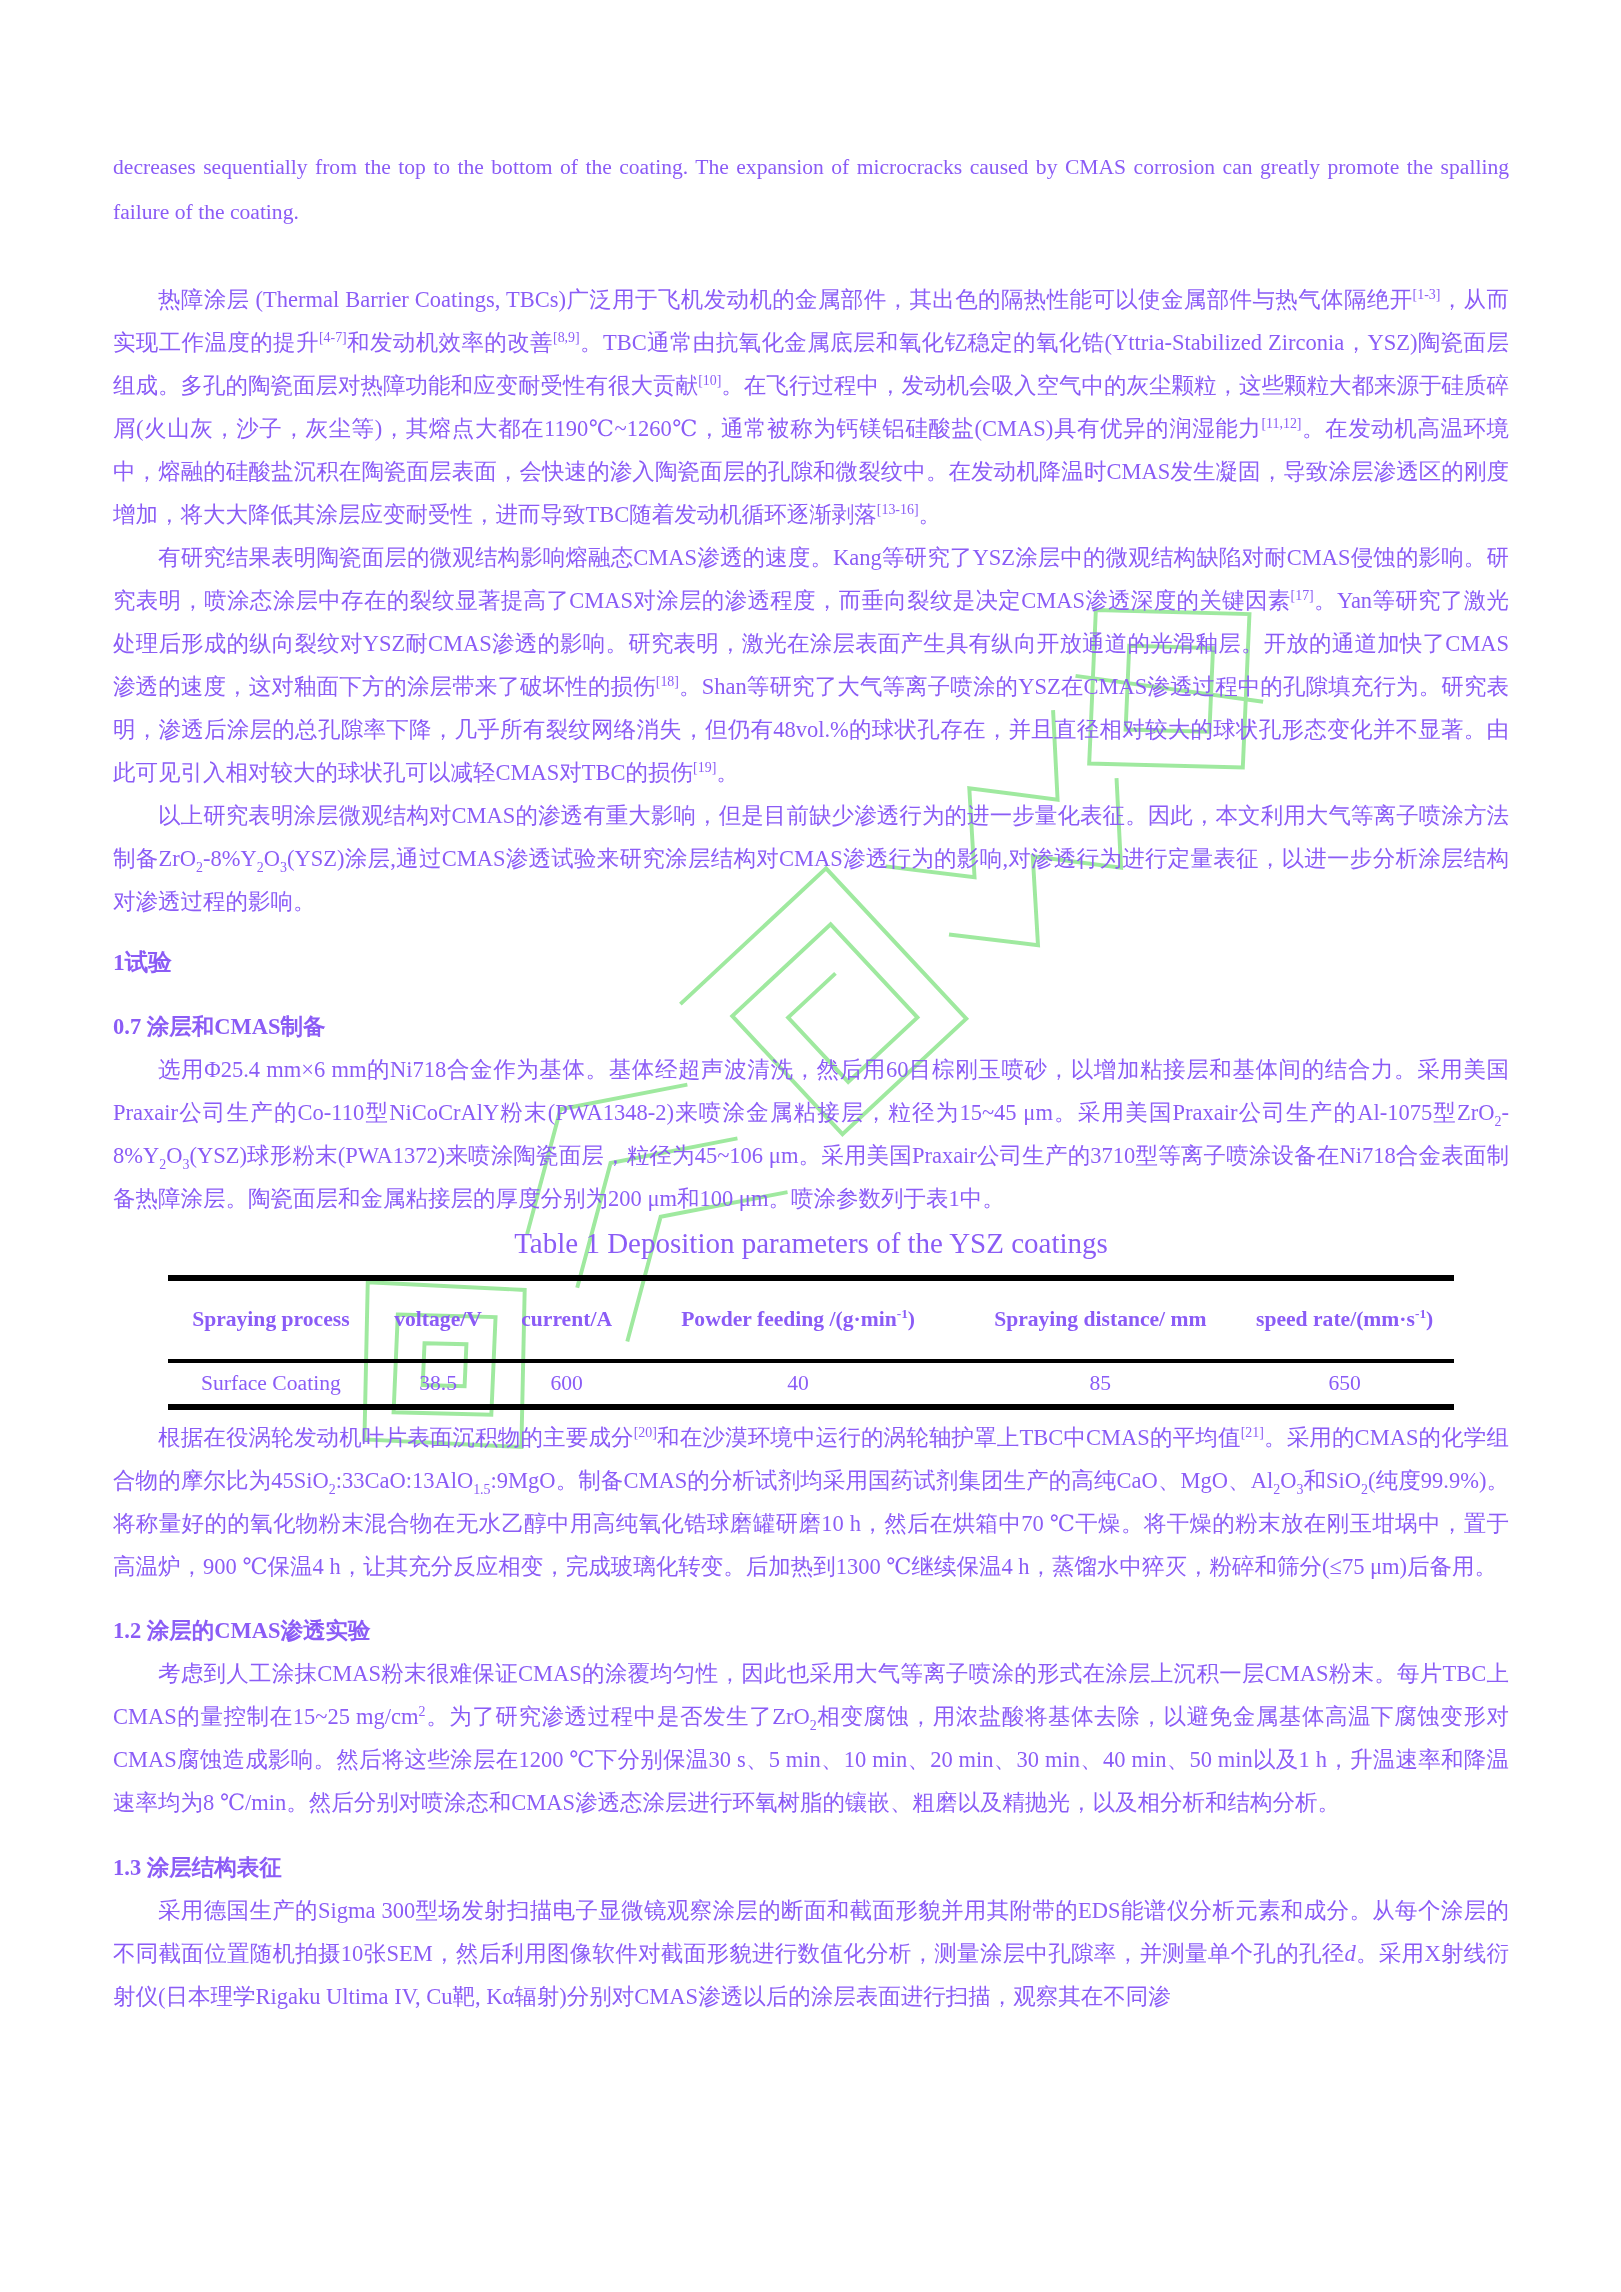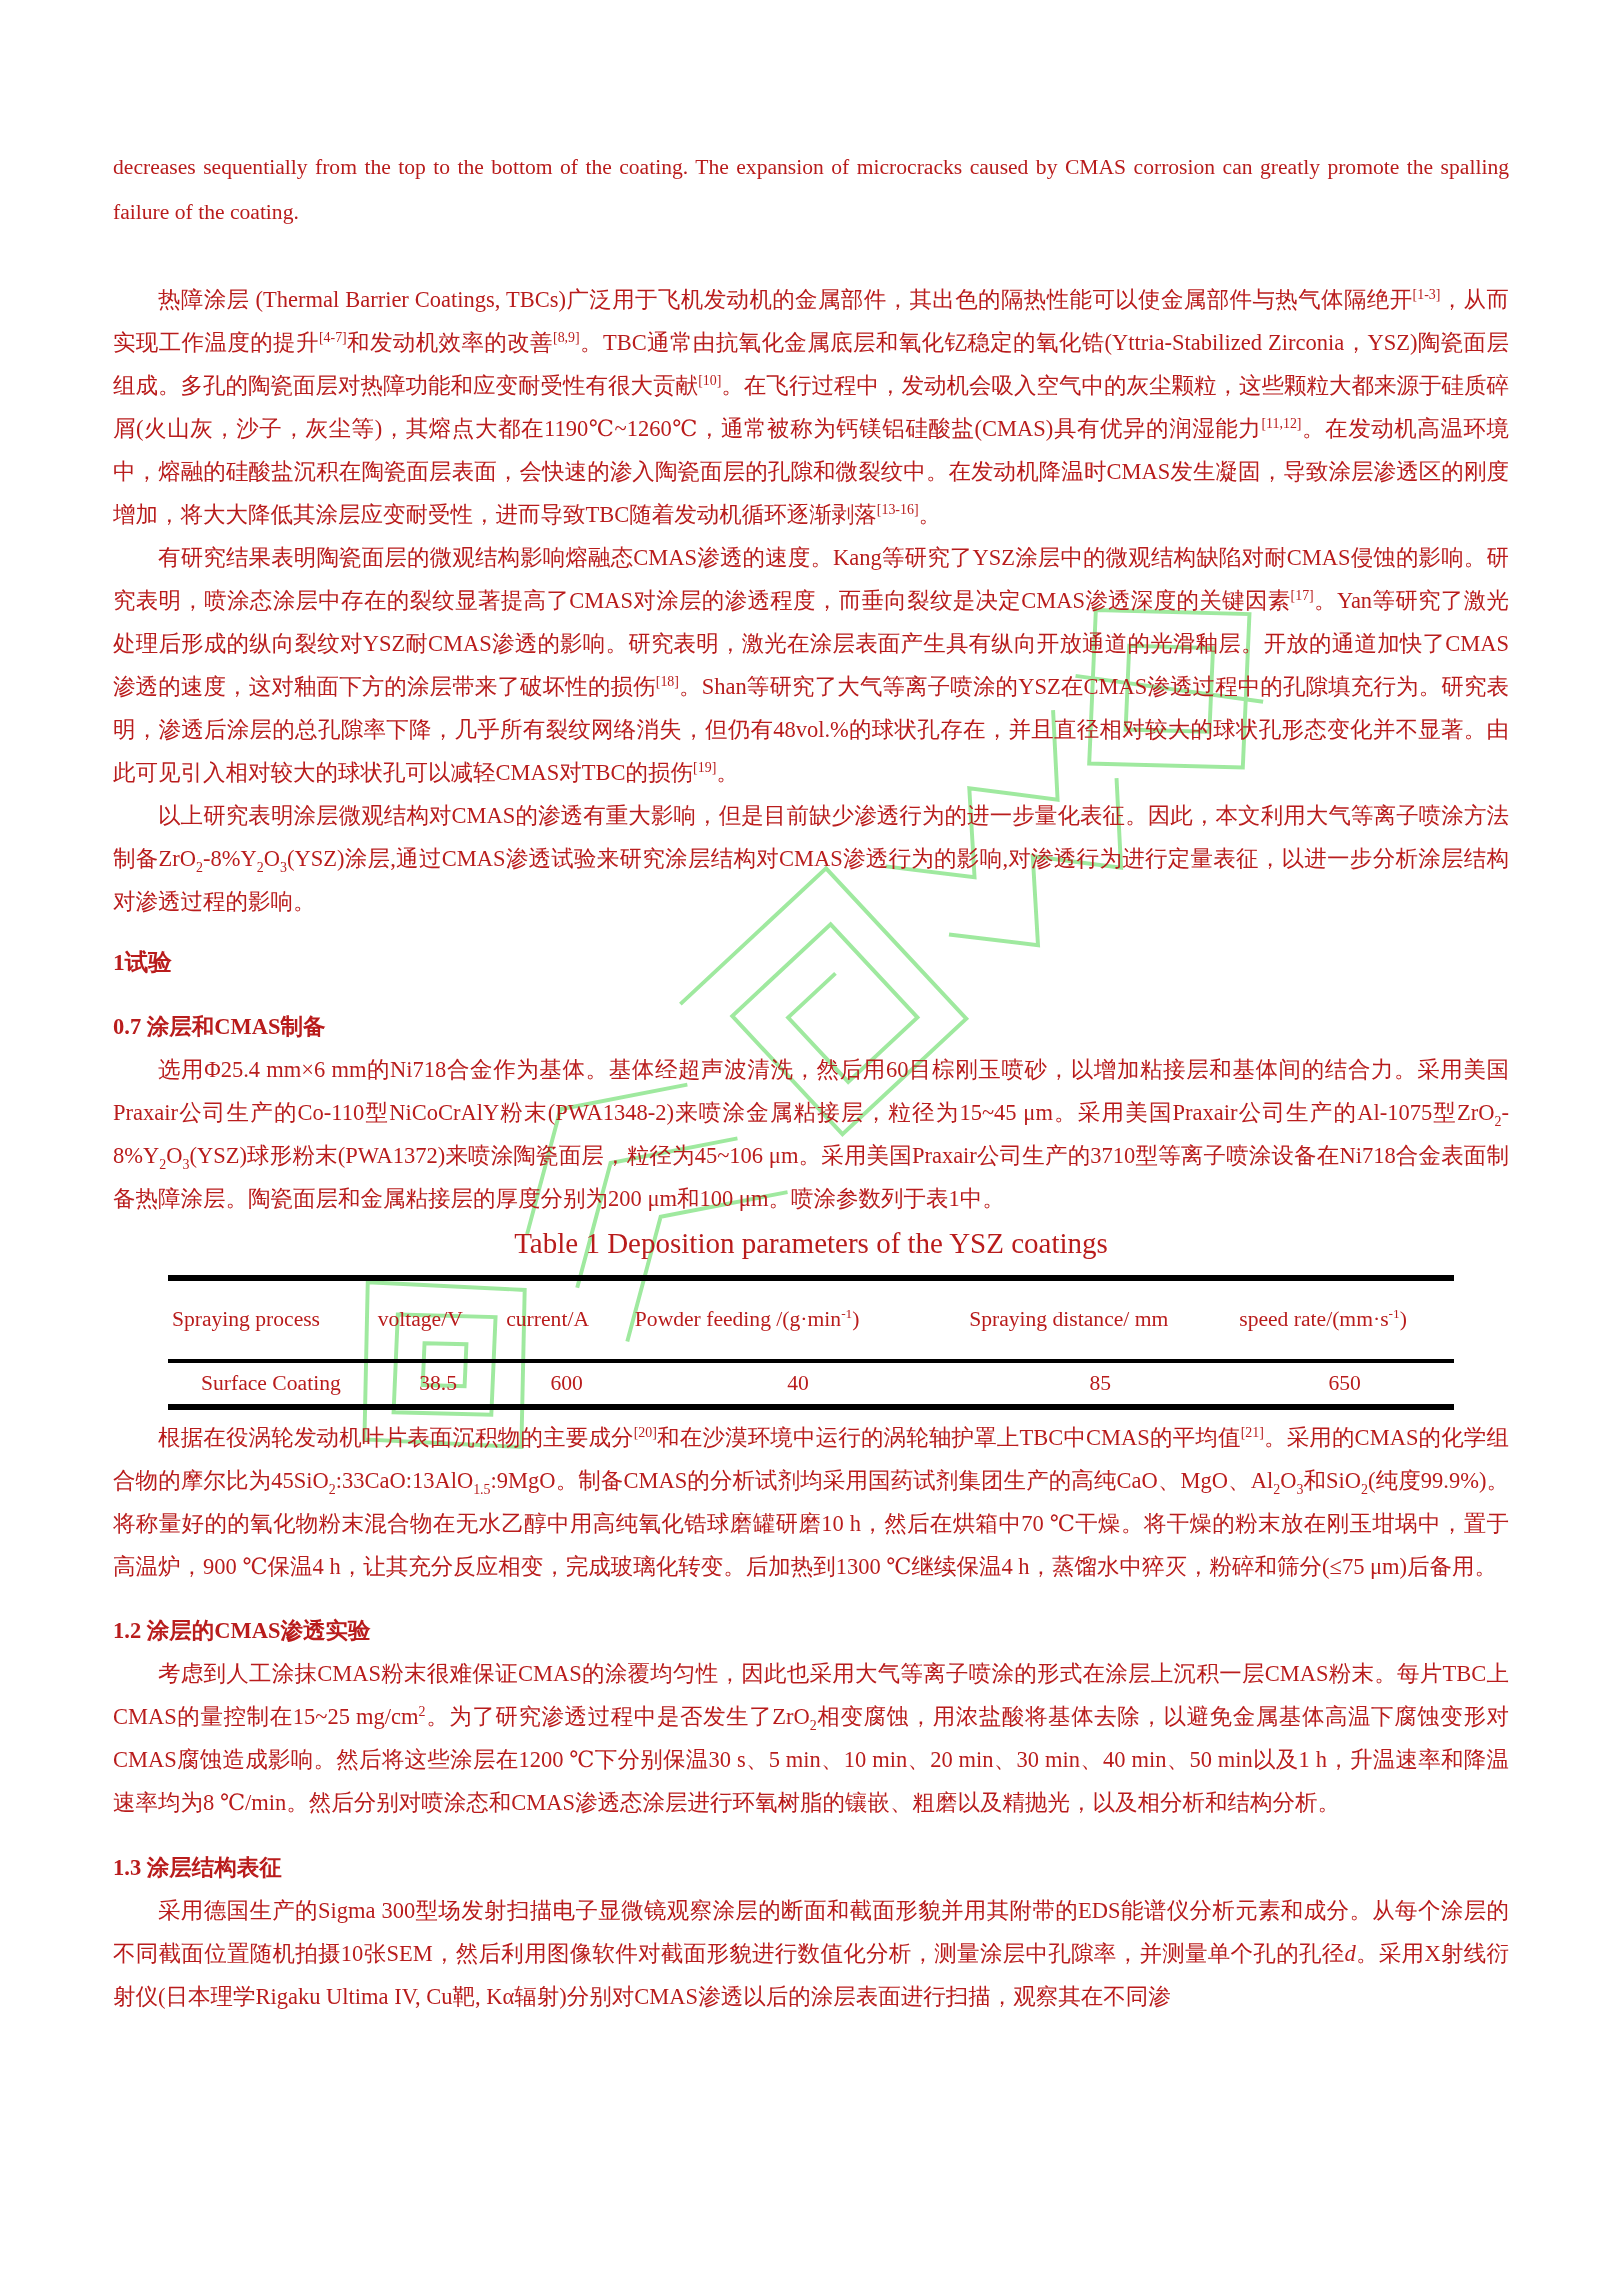--- a/index.html
+++ b/index.html
@@ -2,21 +2,21 @@
 <html lang="zh" style="--wm-color: #8fe68f;"><head>
 <meta charset="utf-8">
 <style>
   html,body { margin:0; padding:0; background:#ffffff; }
   .page {
     position:relative;
     width:1621px; height:2222px;
     background:#ffffff;
     overflow:hidden;
     font-family:"Liberation Serif","DejaVu Serif",serif;
-    color:#b91c1c;
+    color:#8b5cf6;
   }
   .watermark {
     position:absolute;
     left:211px; top:887px;
     width:1235px; height:333px;
     transform:rotate(-43deg);
     transform-origin:center;
     color:var(--wm-color,#8fe68f);
     opacity:0.85;
     z-index:0;
@@ -41,21 +41,21 @@
   table.deptab {
     width:1286px; margin:7.8px auto 0 auto;
     border-collapse:collapse;
     border-top:6.9px solid #000;
     border-bottom:6.9px solid #000;
     font-size:21.6px;
   }
   table.deptab thead tr { border-bottom:4.9px solid #000; }
   table.deptab th { font-weight:normal; height:78px; vertical-align:middle; padding:0 3.9px; }
   table.deptab td { height:41px; text-align:center; vertical-align:middle; padding:0 3.9px; }
-  table.deptab th { text-align:left; }
+  table.deptab th { text-align:center;font-weight:bold; }
   .c1{width:16%;} .c2{width:10%;} .c3{width:10%;} .c4{width:26%;} .c5{width:21%;} .c6{width:17%;}
   .after-table { margin-top:5.9px; }
 </style>
 </head>
 <body>
 
 <div class="page">
 
   <svg class="watermark" viewBox="0 0 1240 340" preserveAspectRatio="none">
     <g>

